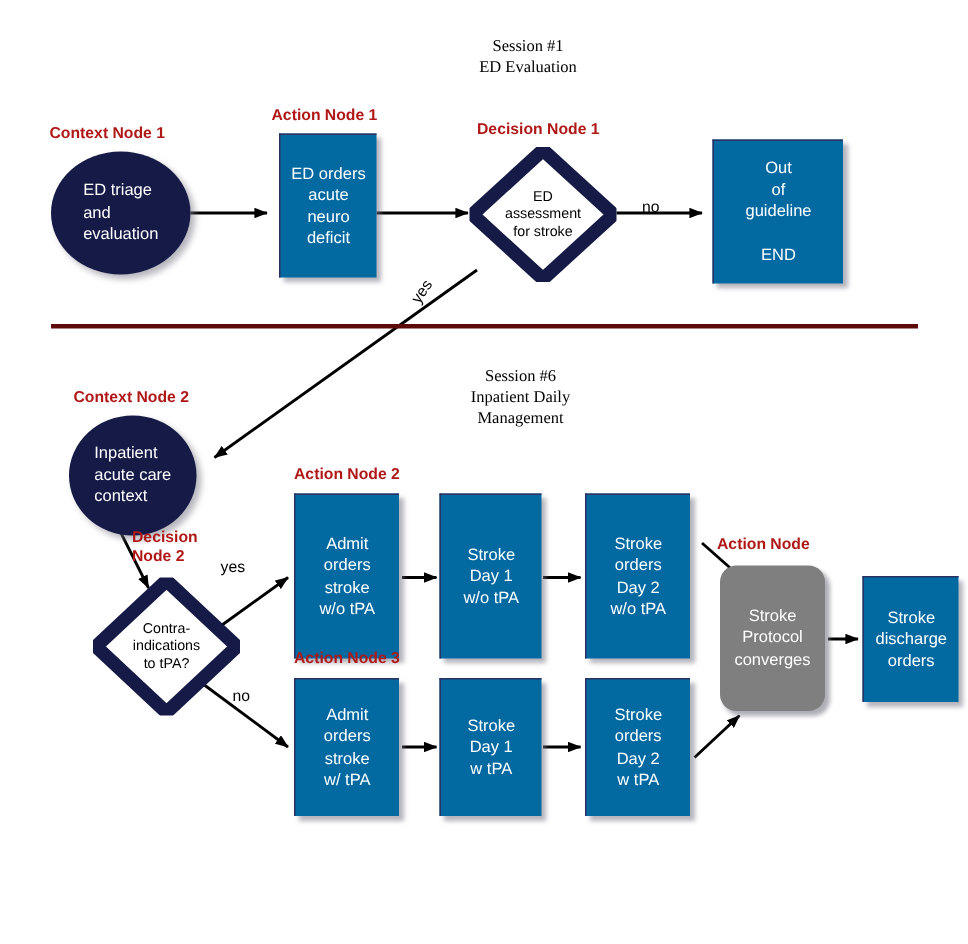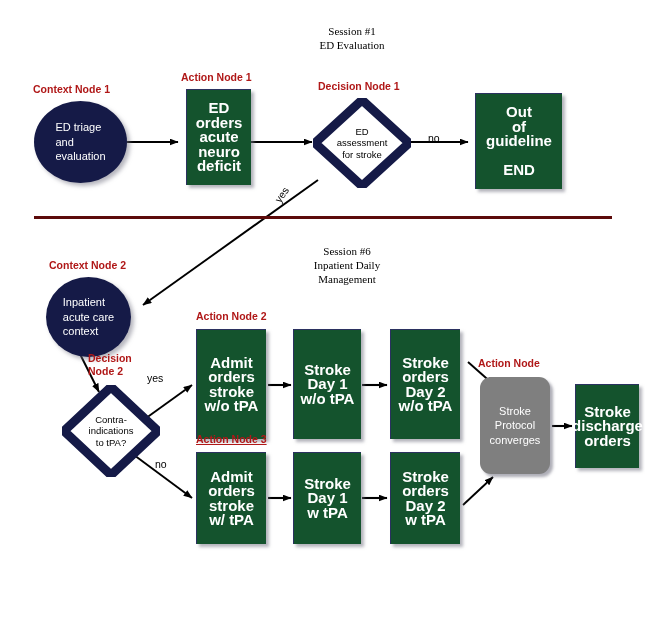--- a/index.html
+++ b/index.html
@@ -43,35 +43,34 @@
     font-weight: bold;
     color: #b01818;
     line-height: 13px;
     white-space: pre-line;
     font-family: "Liberation Sans", sans-serif;
   }
 
   
   .action-box {
     position: absolute;
-    background: #14532d;
+    background: #0369a1;
     color: #ffffff;
-    font-size: 15px;
+    font-size: 11px;
     line-height: 14.5px;
     text-align: center;
     display: flex;
     align-items: center;
     justify-content: center;
     box-sizing: border-box;
     white-space: pre-line;
     box-shadow: 3px 3px 3px rgba(120,120,135,0.55);
     border-top: 1px solid #2b3160;
     border-left: 1px solid #2b3160;
     font-family: "Liberation Sans", sans-serif;
-    font-weight: bold;
   }
 
   
   .context-node {
     position: absolute;
     background: #151a47;
     color: #ffffff;
     border-radius: 50%;
     font-size: 11px;
     line-height: 14.5px;
@@ -261,21 +260,21 @@
 
   <div class="action-box" style="left:293px; top:329px; width:68px; height:110px;">Stroke
 Day 1
 w/o tPA</div>
 
   <div class="action-box" style="left:390px; top:329px; width:70px; height:110px;">Stroke
 orders
 Day 2
 w/o tPA</div>
 
-  <div class="node-caption" style="left:196px; top:433px;text-decoration:underline;">Action Node 3</div>
+  <div class="node-caption" style="left:196px; top:433px;">Action Node 3</div>
 
   <div class="action-box" style="left:196px; top:452px; width:70px; height:92px;">Admit
 orders
 stroke
 w/ tPA</div>
 
   <div class="action-box" style="left:293px; top:452px; width:68px; height:92px;">Stroke
 Day 1
 w tPA</div>
 

